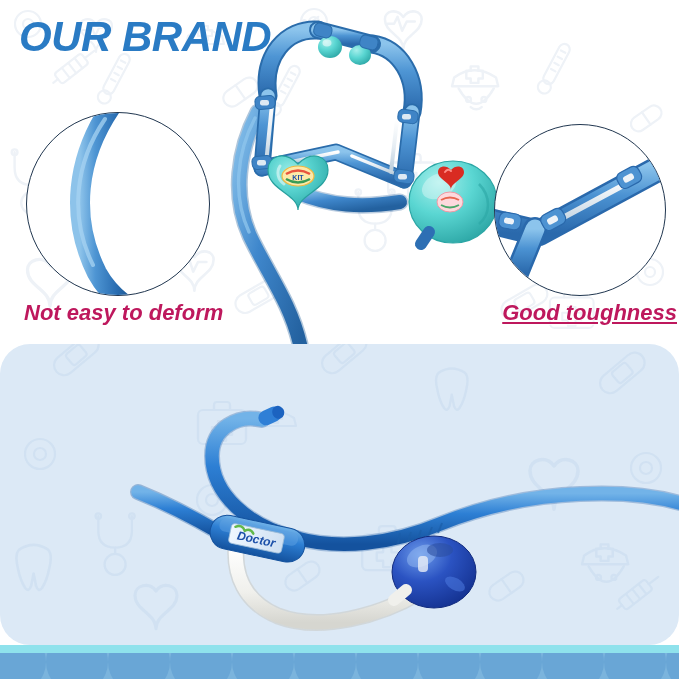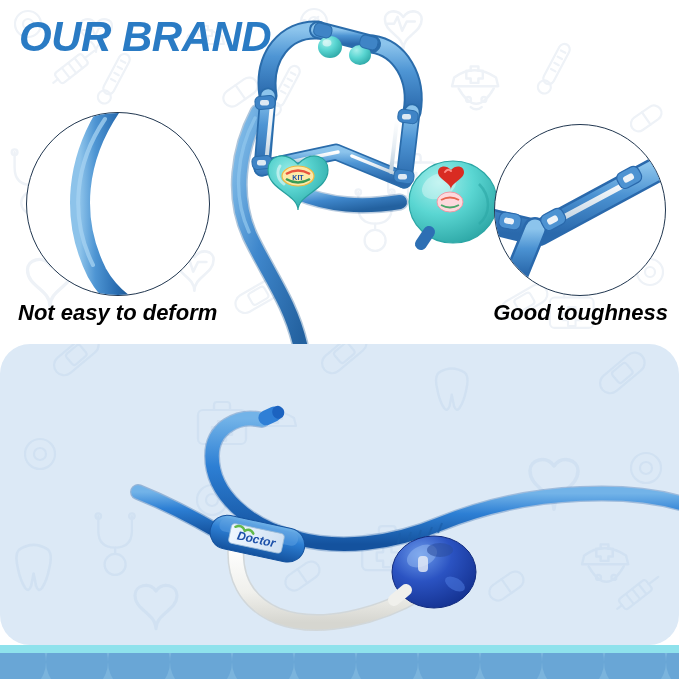--- a/index.html
+++ b/index.html
@@ -29,25 +29,26 @@
     white-space:nowrap;
     color:#2a7bc4;
     text-shadow:0 1px 0 rgba(255,255,255,.85);
   }
   #title-our   { left:19px; top:13px;  font-size:42px; }
 
   .caption {
     position:absolute;
     font-style:italic; font-weight:bold;
     font-size:22px; white-space:nowrap;
-    color:#000000;
+    color:#be185d;
     text-shadow:0 1px 0 rgba(255,255,255,.8);
+    margin-left:6px;
   }
   #cap-not-deform { left:18px;  top:300px; }
-  #cap-good-tough { right:11px; top:300px; }
+  #cap-good-tough { right:2px; top:300px;text-decoration:underline; }
 
   
   .callout { position:absolute; border-radius:50%; overflow:hidden; }
   .callout.outlined { border:1.4px solid #20364f; background:#ffffff; }
   #circle-tl { left:26px;  top:112px; width:184px; height:184px; }
   #circle-tr { left:494px; top:124px; width:172px; height:172px; }
 
   
   .art { position:absolute; inset:0; pointer-events:none; }
   .art svg { position:absolute; overflow:visible; }

